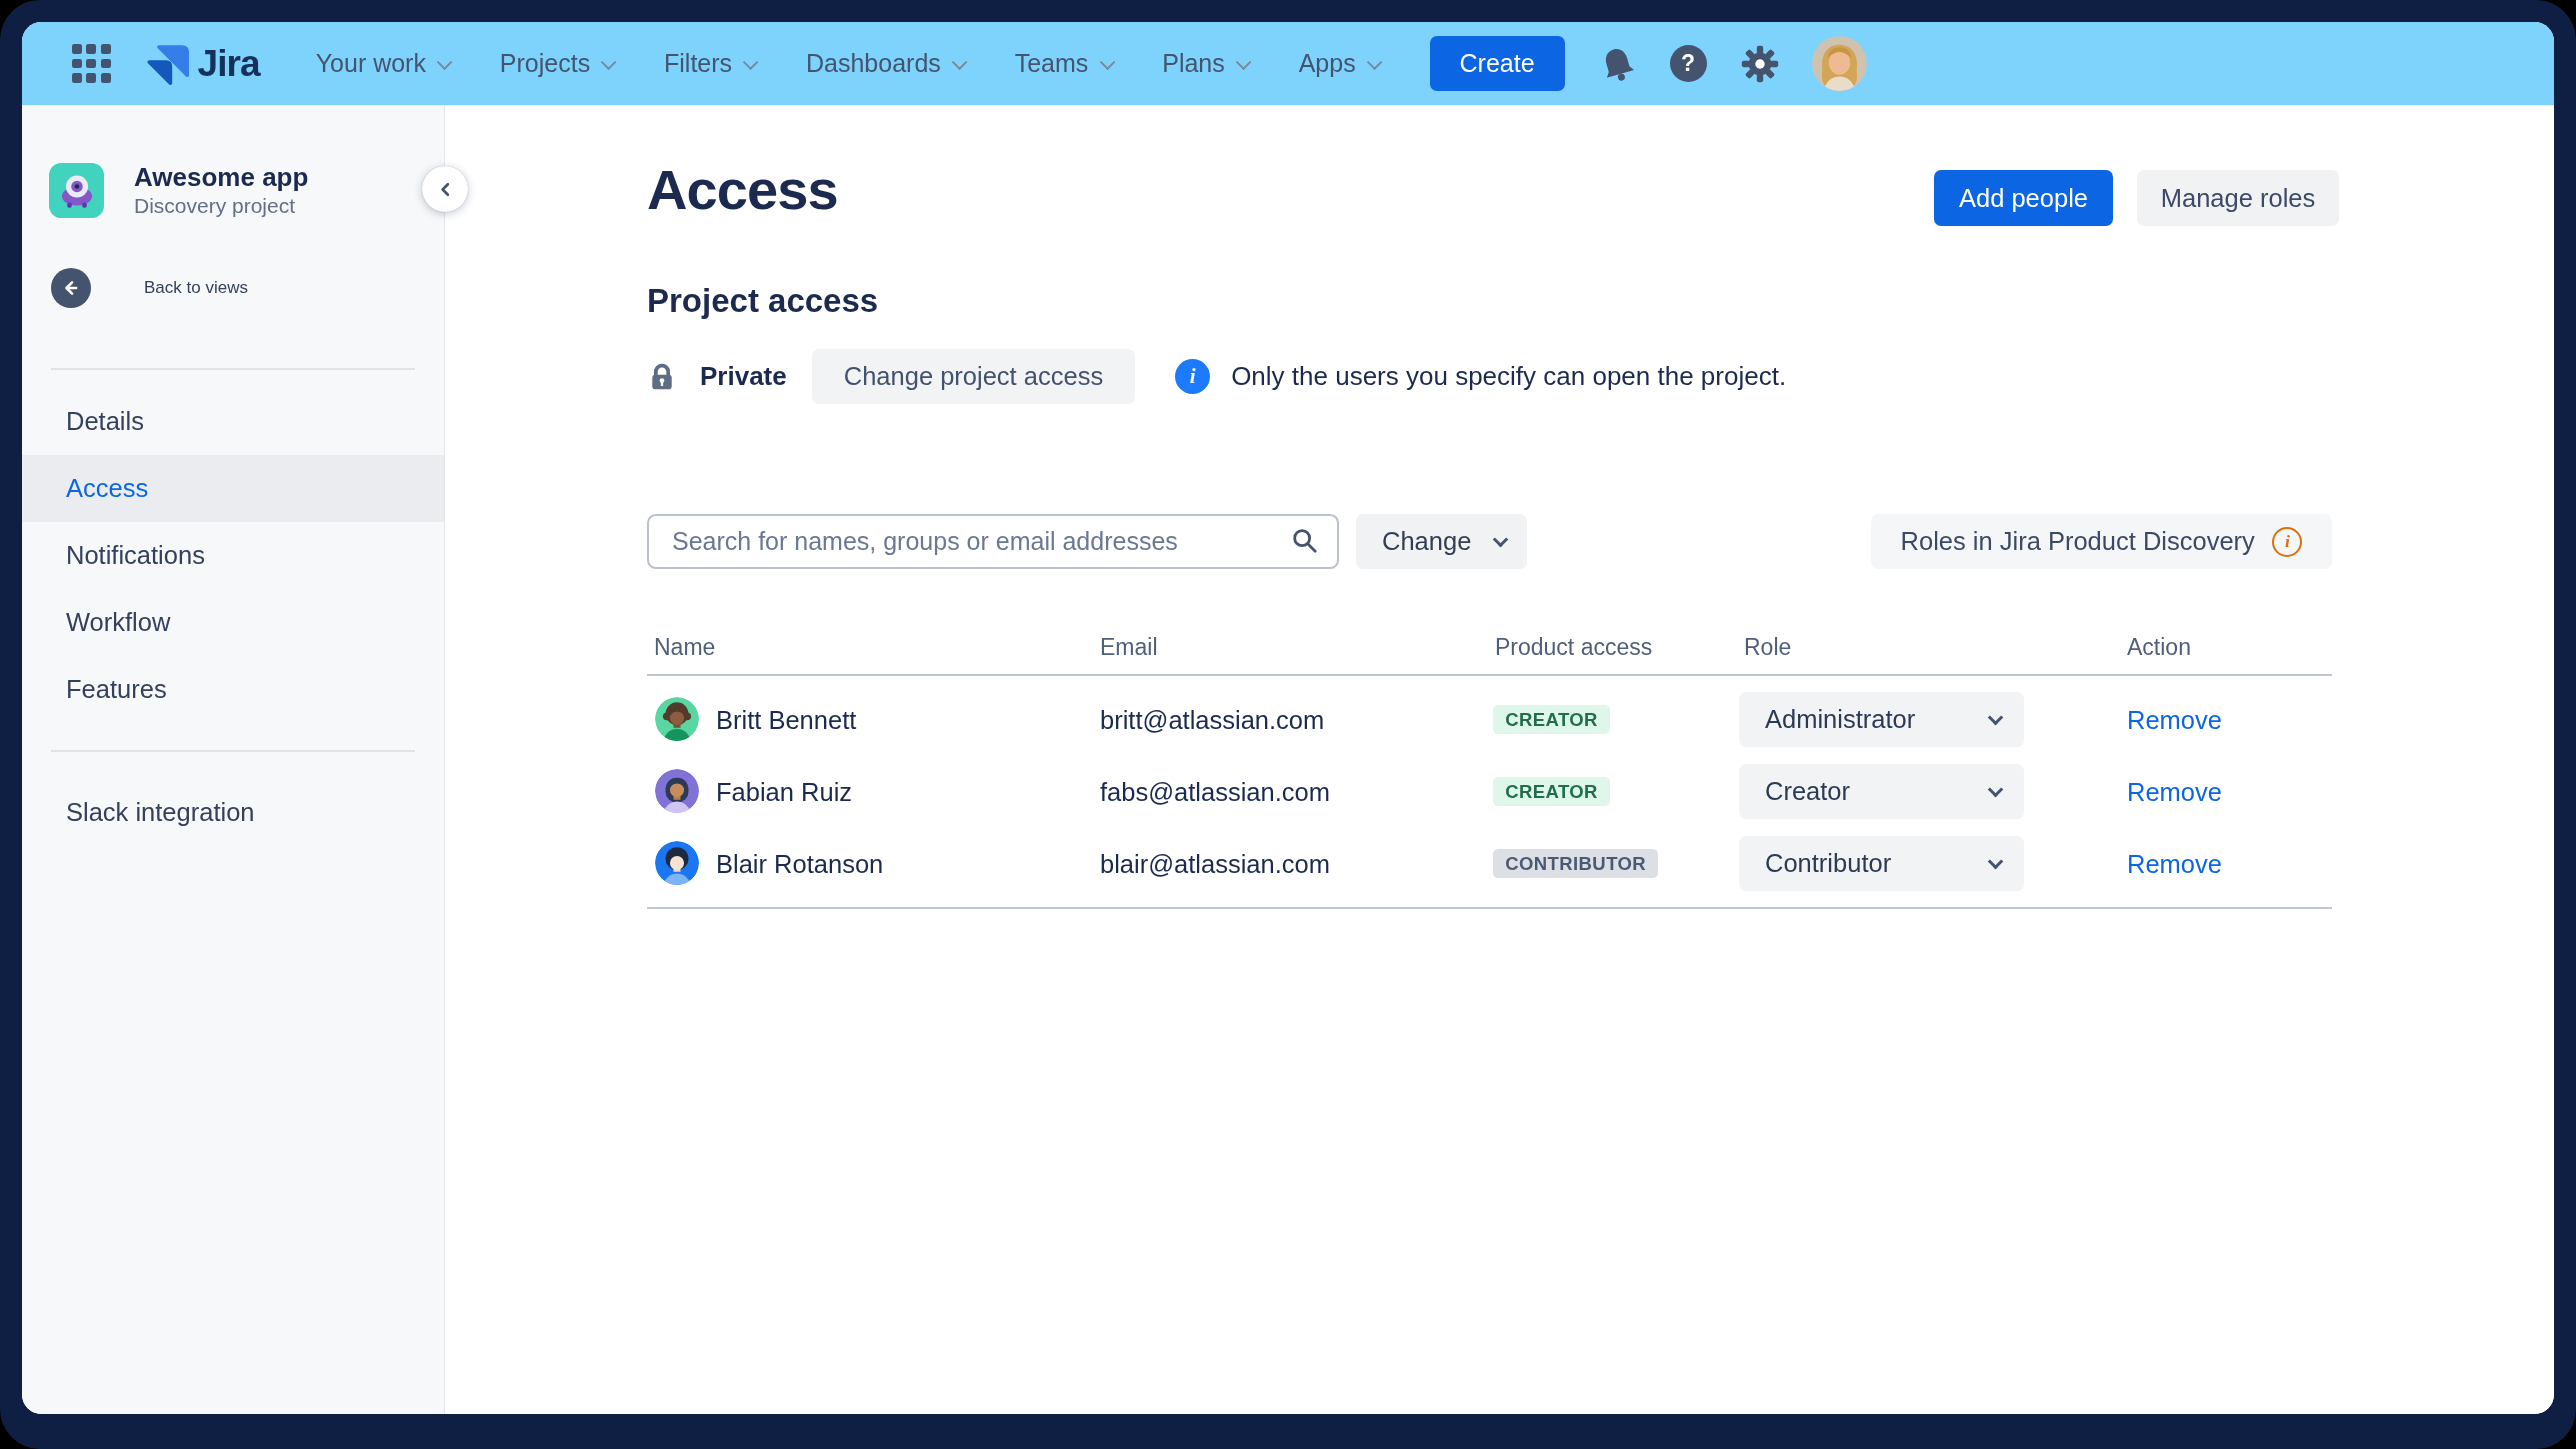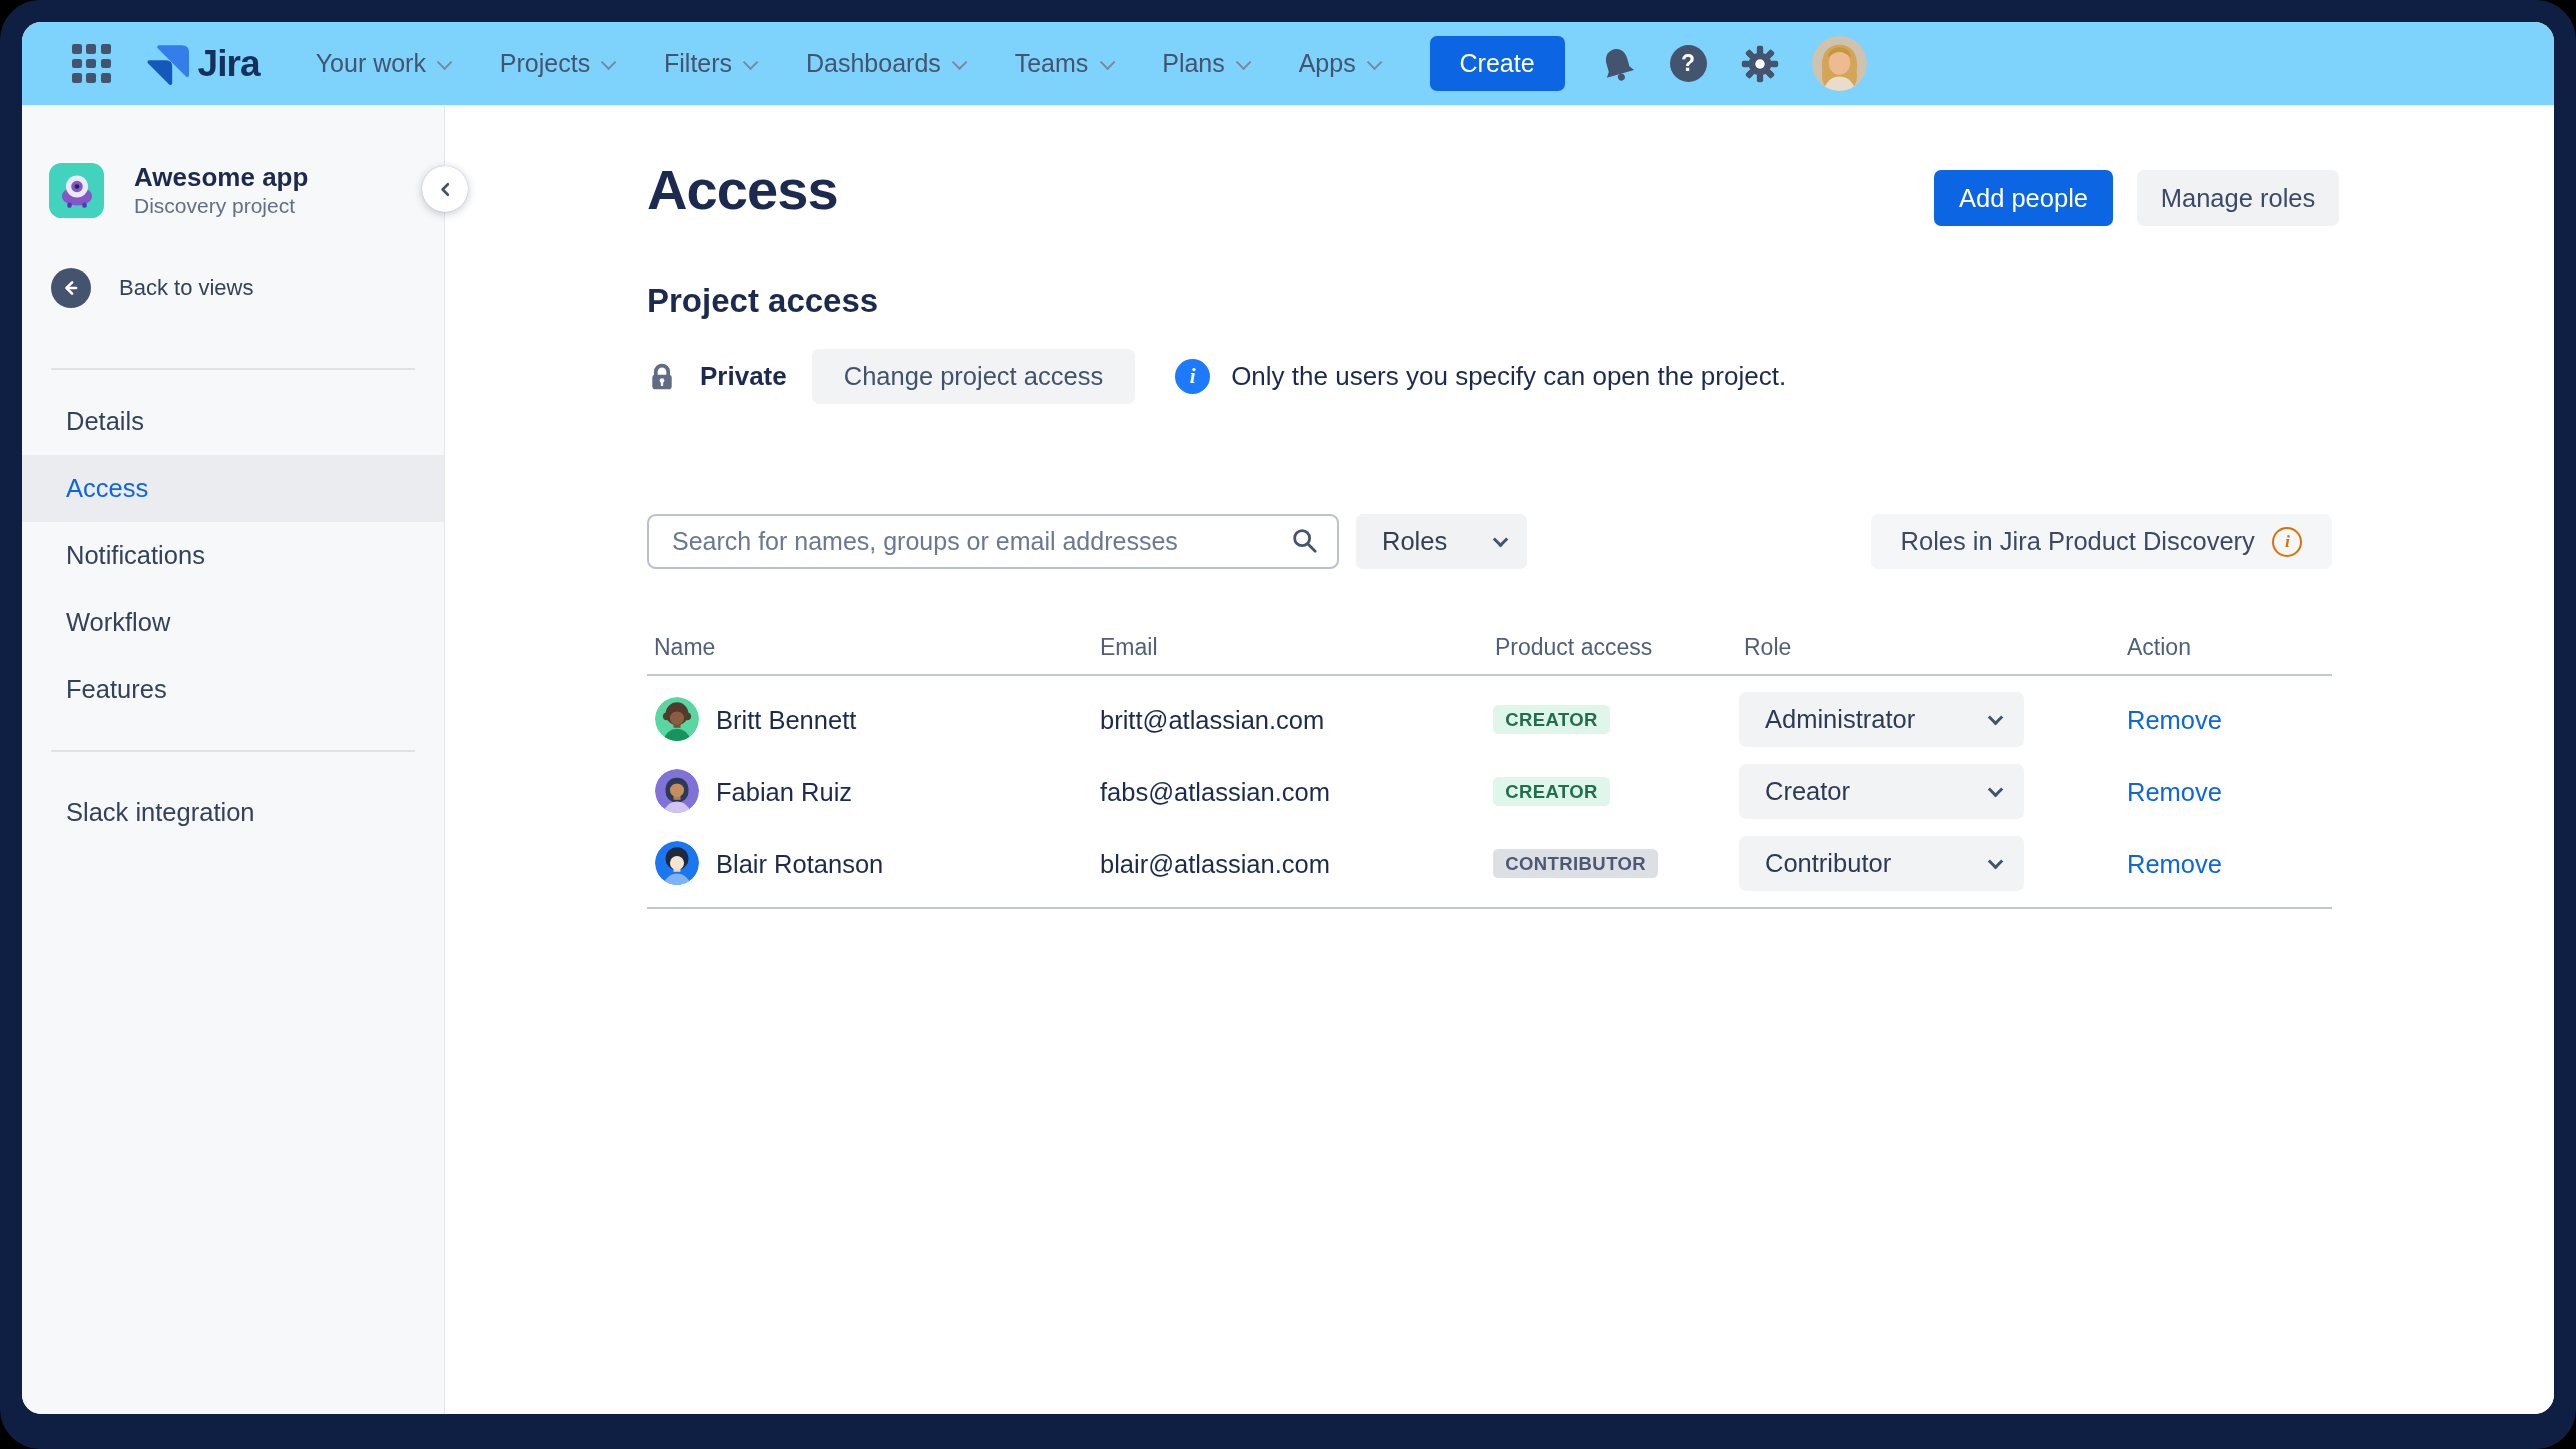--- a/index.html
+++ b/index.html
@@ -50,21 +50,21 @@
   .project-icon{width:55px;height:55px;border-radius:12.3px;background:#41D3BD;display:flex;
     align-items:center;justify-content:center;}
   .project-name{font-size:26px;font-weight:700;color:var(--navy-text);line-height:32px;}
   .project-type{font-size:21px;color:#626F86;line-height:26px;}
   .collapse-btn{position:absolute;right:-24px;top:60px;width:46px;height:46px;border-radius:50%;
     background:#fff;box-shadow:0 1.8px 8.8px rgba(9,30,66,.25),0 0 0.9px rgba(9,30,66,.3);
     display:flex;align-items:center;justify-content:center;cursor:pointer;z-index:3;}
   .back-row{position:absolute;top:162px;left:29px;display:flex;align-items:center;gap:28px;cursor:pointer;}
   .back-circle{width:40px;height:40px;border-radius:50%;background:var(--slate);display:flex;
     align-items:center;justify-content:center;}
-  .back-label{font-size:22px;color:#33415C;}
+  .back-label{font-size:17px;color:#33415C;margin-left:25px;}
   .sb-divider{position:absolute;left:29px;right:29px;height:1.8px;background:#E0E2E6;}
   .sb-menu{position:absolute;top:282px;left:0;right:0;}
   .sb-item{height:67px;line-height:67px;padding-left:44px;font-size:25.5px;color:#33415C;cursor:pointer;}
   .sb-item.active{background:#EBECF0;color:var(--blue);}
   .sb-menu-divider{height:1.8px;background:#E0E2E6;margin:27px 29px;}
 
   
   .main{position:relative;flex:1;background:#fff;}
   .page-title{position:absolute;left:202px;top:51px;font-size:56px;font-weight:600;color:var(--navy-text);
     letter-spacing:-0.9px;}
@@ -304,21 +304,21 @@
         <div class="member-search">
           <input type="text" placeholder="Search for names, groups or email addresses" style="">
           <span>
             <svg width="28" height="28" viewBox="0 0 30 30">
                   <circle cx="13" cy="13" r="8" fill="none" stroke="#44546F" stroke-width="3"></circle>
                   <line x1="19.5" y1="19.5" x2="27" y2="27" stroke="#44546F" stroke-width="3" stroke-linecap="round"></line>
                 </svg>
           </span>
         </div>
         <div class="roles-dd">
-          <span class="dd-label">Roles</span>
+          <span class="dd-label">Change</span>
           <i class="dd-chev"></i>
         </div>
         <div class="jpd-btn">
           <span class="jpd-label">Roles in Jira Product Discovery</span>
           <span class="info-orange">i</span>
         </div>
       </div>
 
       <span class="thead th-name">Name</span>
       <span class="thead th-email">Email</span>

